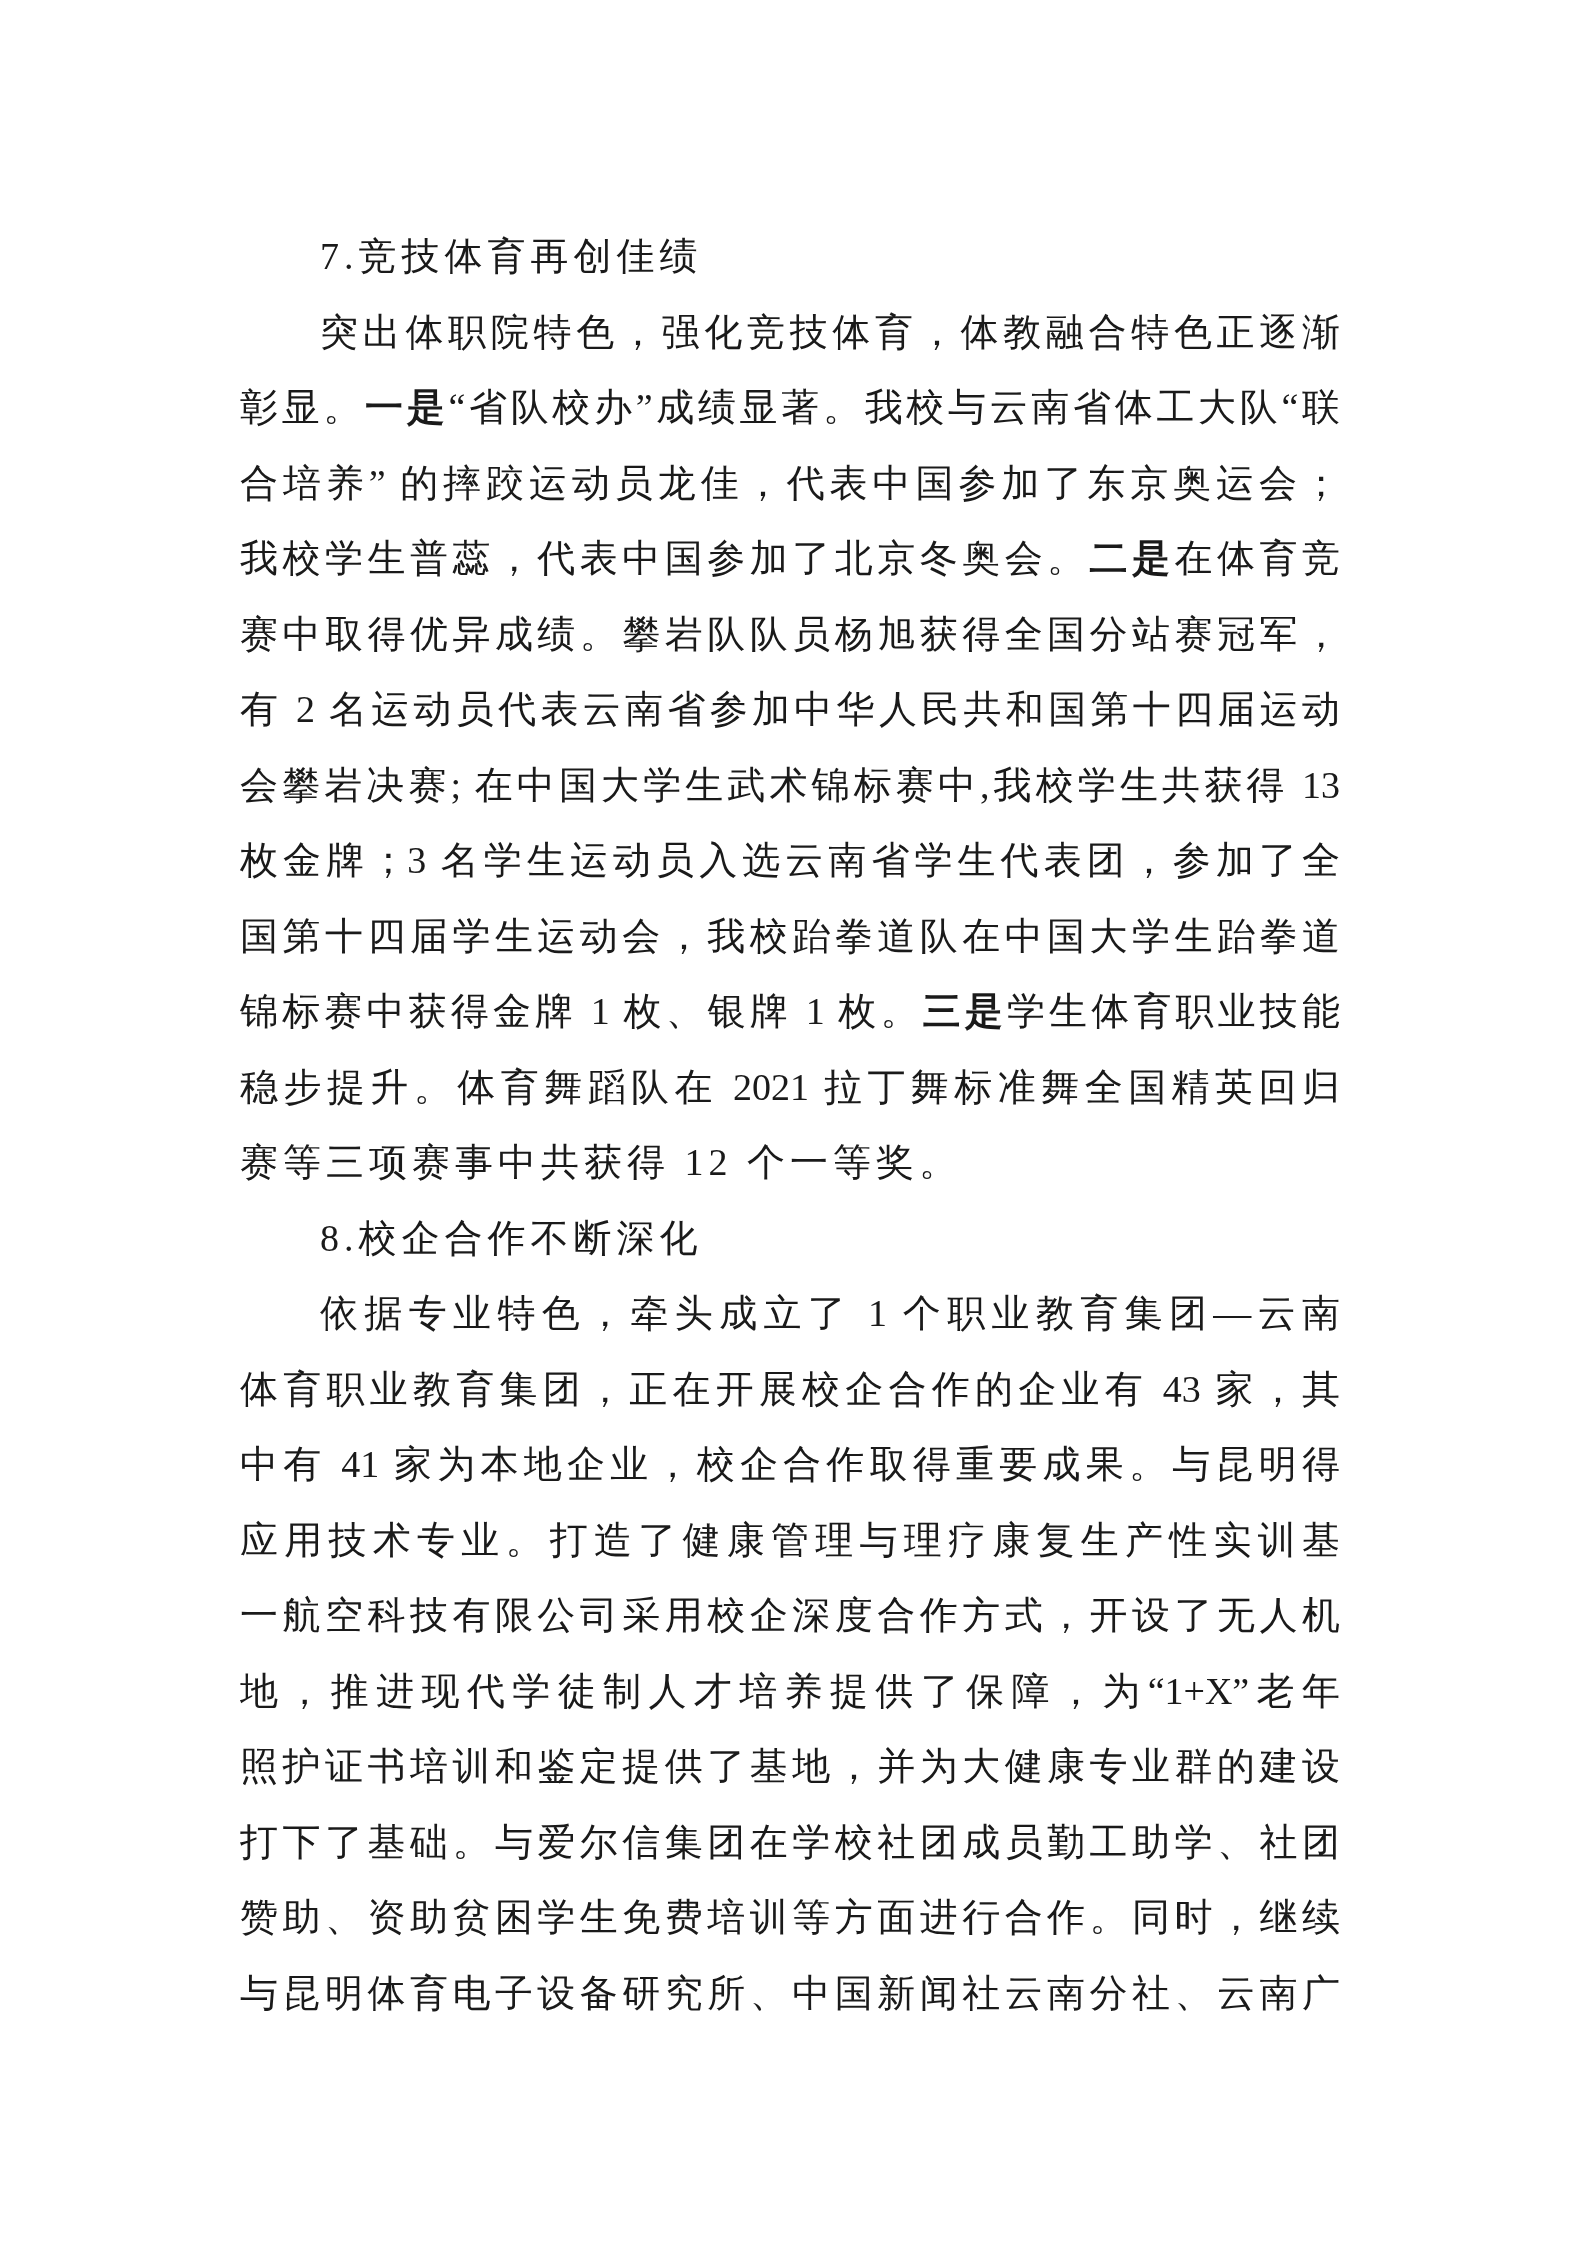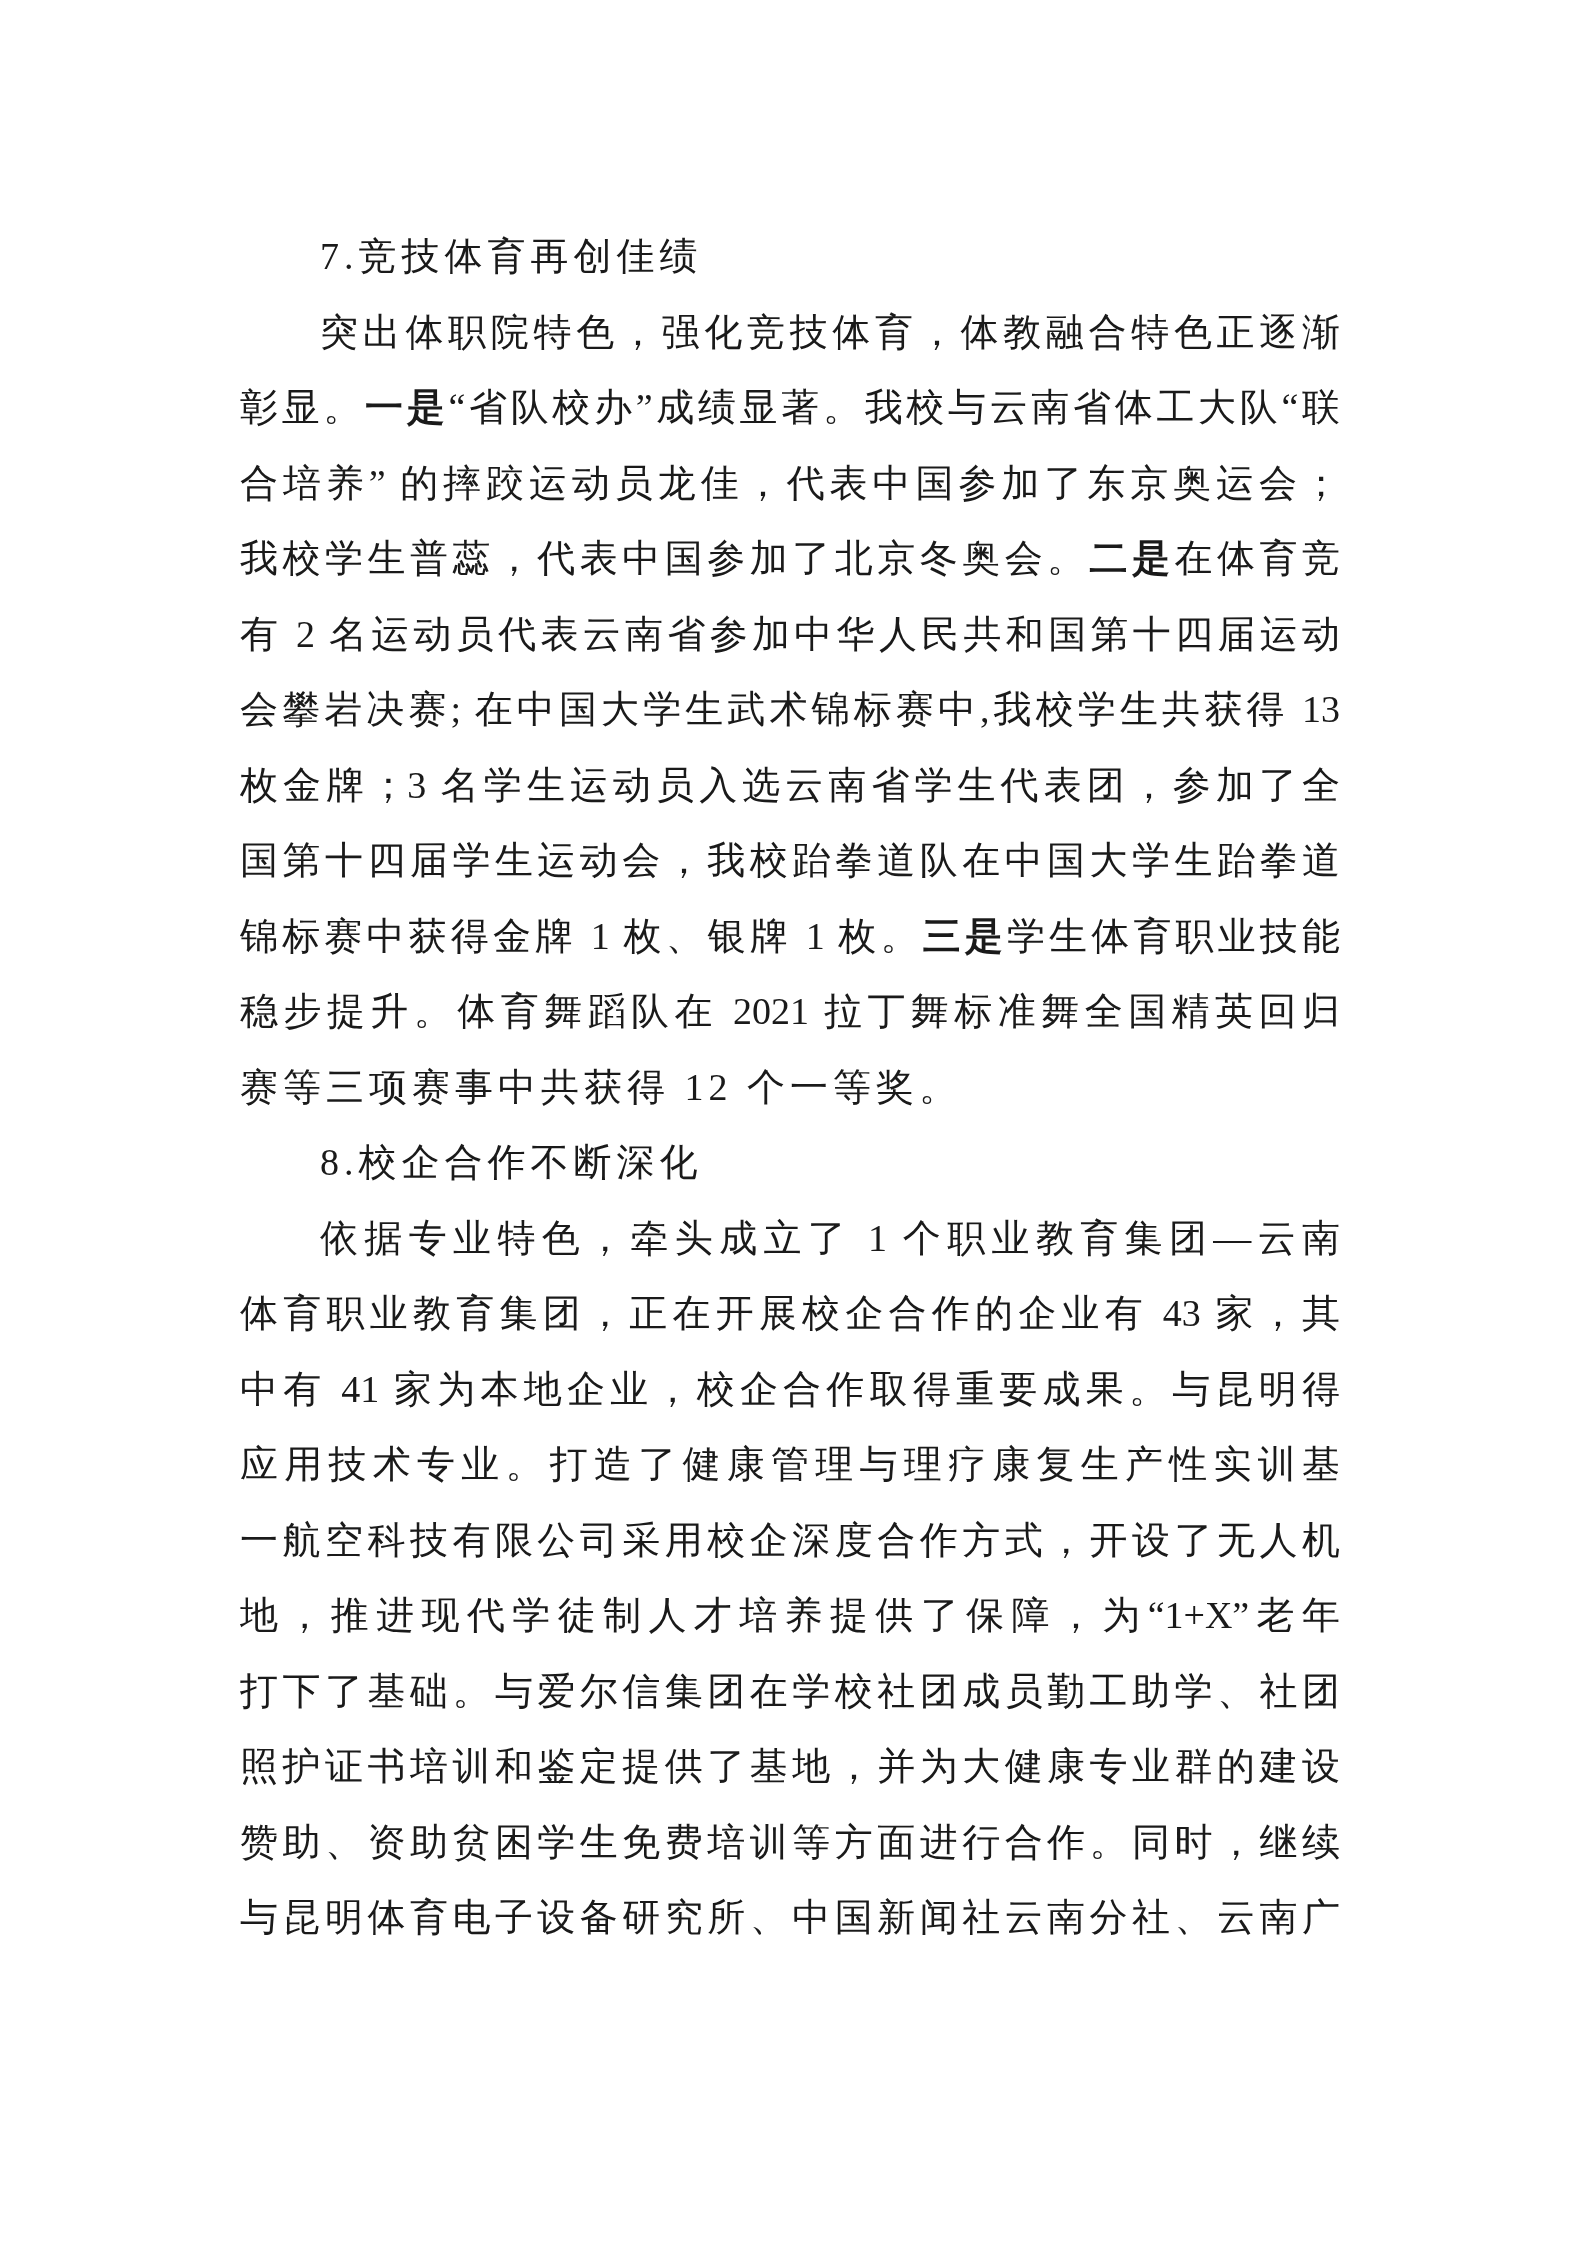--- a/index.html
+++ b/index.html
@@ -48,32 +48,33 @@
 </head>
 <body>
 
 <div class="page">
   <div class="text-block" id="text-block">
       <div class="line indent"><span>7.竞技体育再创佳绩</span></div>
       <div class="line indent fill"><span>突出体职院特色，强化竞技体育，体教融合特色正逐渐</span></div>
       <div class="line fill"><span>彰显。</span><b>一是</b><span>“省队校办”成绩显著。我校与云南省体工大队“联</span></div>
       <div class="line fill"><span>合培养” 的摔跤运动员龙佳，代表中国参加了东京奥运会；</span></div>
       <div class="line fill"><span>我校学生普蕊，代表中国参加了北京冬奥会。</span><b>二是</b><span>在体育竞</span></div>
+      <div class="line fill"><span>赛中取得优异成绩。攀岩队队员杨旭获得全国分站赛冠军，</span></div>
       <div class="line fill"><span>有 2 名运动员代表云南省参加中华人民共和国第十四届运动</span></div>
       <div class="line fill"><span>会攀岩决赛; 在中国大学生武术锦标赛中,我校学生共获得 13</span></div>
       <div class="line fill"><span>枚金牌；3 名学生运动员入选云南省学生代表团，参加了全</span></div>
       <div class="line fill"><span>国第十四届学生运动会，我校跆拳道队在中国大学生跆拳道</span></div>
       <div class="line fill"><span>锦标赛中获得金牌 1 枚、银牌 1 枚。</span><b>三是</b><span>学生体育职业技能</span></div>
       <div class="line fill"><span>稳步提升。体育舞蹈队在 2021 拉丁舞标准舞全国精英回归</span></div>
       <div class="line"><span>赛等三项赛事中共获得 12 个一等奖。</span></div>
       <div class="line indent"><span>8.校企合作不断深化</span></div>
       <div class="line indent fill"><span>依据专业特色，牵头成立了 1 个职业教育集团—云南</span></div>
       <div class="line fill"><span>体育职业教育集团，正在开展校企合作的企业有 43 家，其</span></div>
       <div class="line fill"><span>中有 41 家为本地企业，校企合作取得重要成果。与昆明得</span></div>
       <div class="line fill"><span>应用技术专业。打造了健康管理与理疗康复生产性实训基</span></div>
       <div class="line fill"><span>一航空科技有限公司采用校企深度合作方式，开设了无人机</span></div>
       <div class="line fill"><span>地，推进现代学徒制人才培养提供了保障，为“1+X”老年</span></div>
+      <div class="line fill"><span>照护证书培训和鉴定提供了基地，并为大健康专业群的建设</span></div>
       <div class="line fill"><span>打下了基础。与爱尔信集团在学校社团成员勤工助学、社团</span></div>
-      <div class="line fill"><span>照护证书培训和鉴定提供了基地，并为大健康专业群的建设</span></div>
       <div class="line fill"><span>赞助、资助贫困学生免费培训等方面进行合作。同时，继续</span></div>
       <div class="line fill"><span>与昆明体育电子设备研究所、中国新闻社云南分社、云南广</span></div>
     </div>
 </div>
 
 </body></html>

